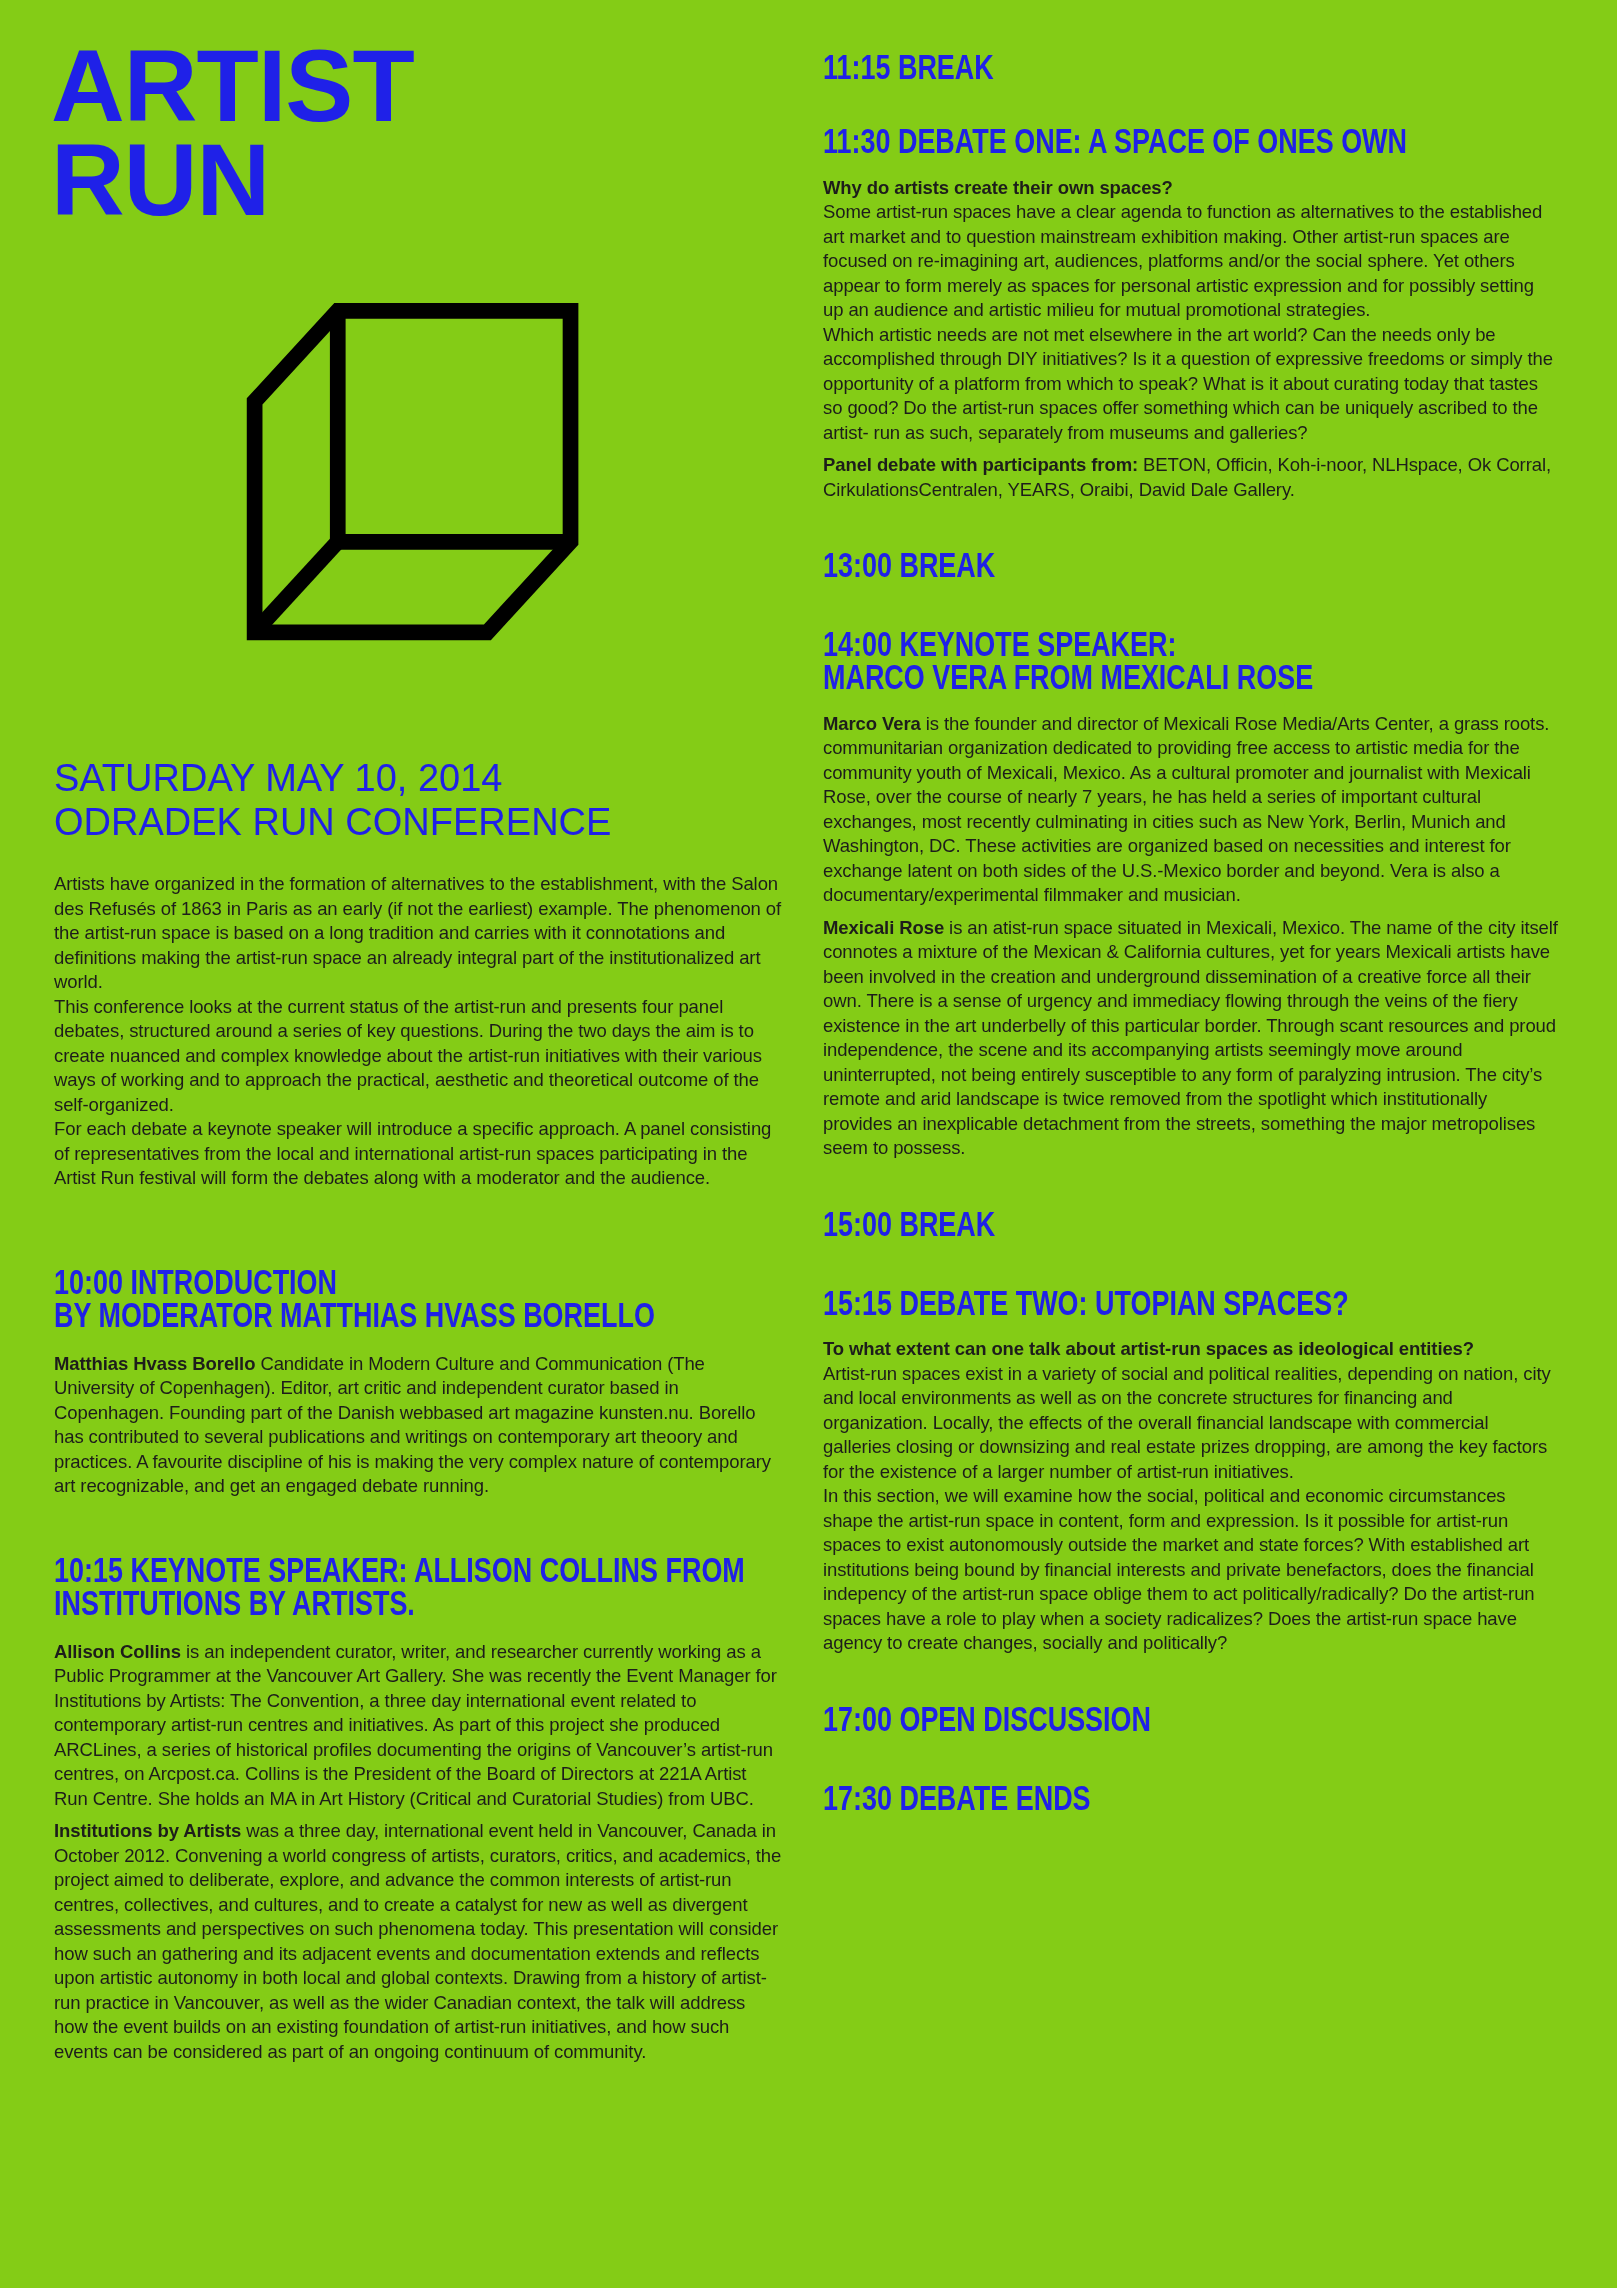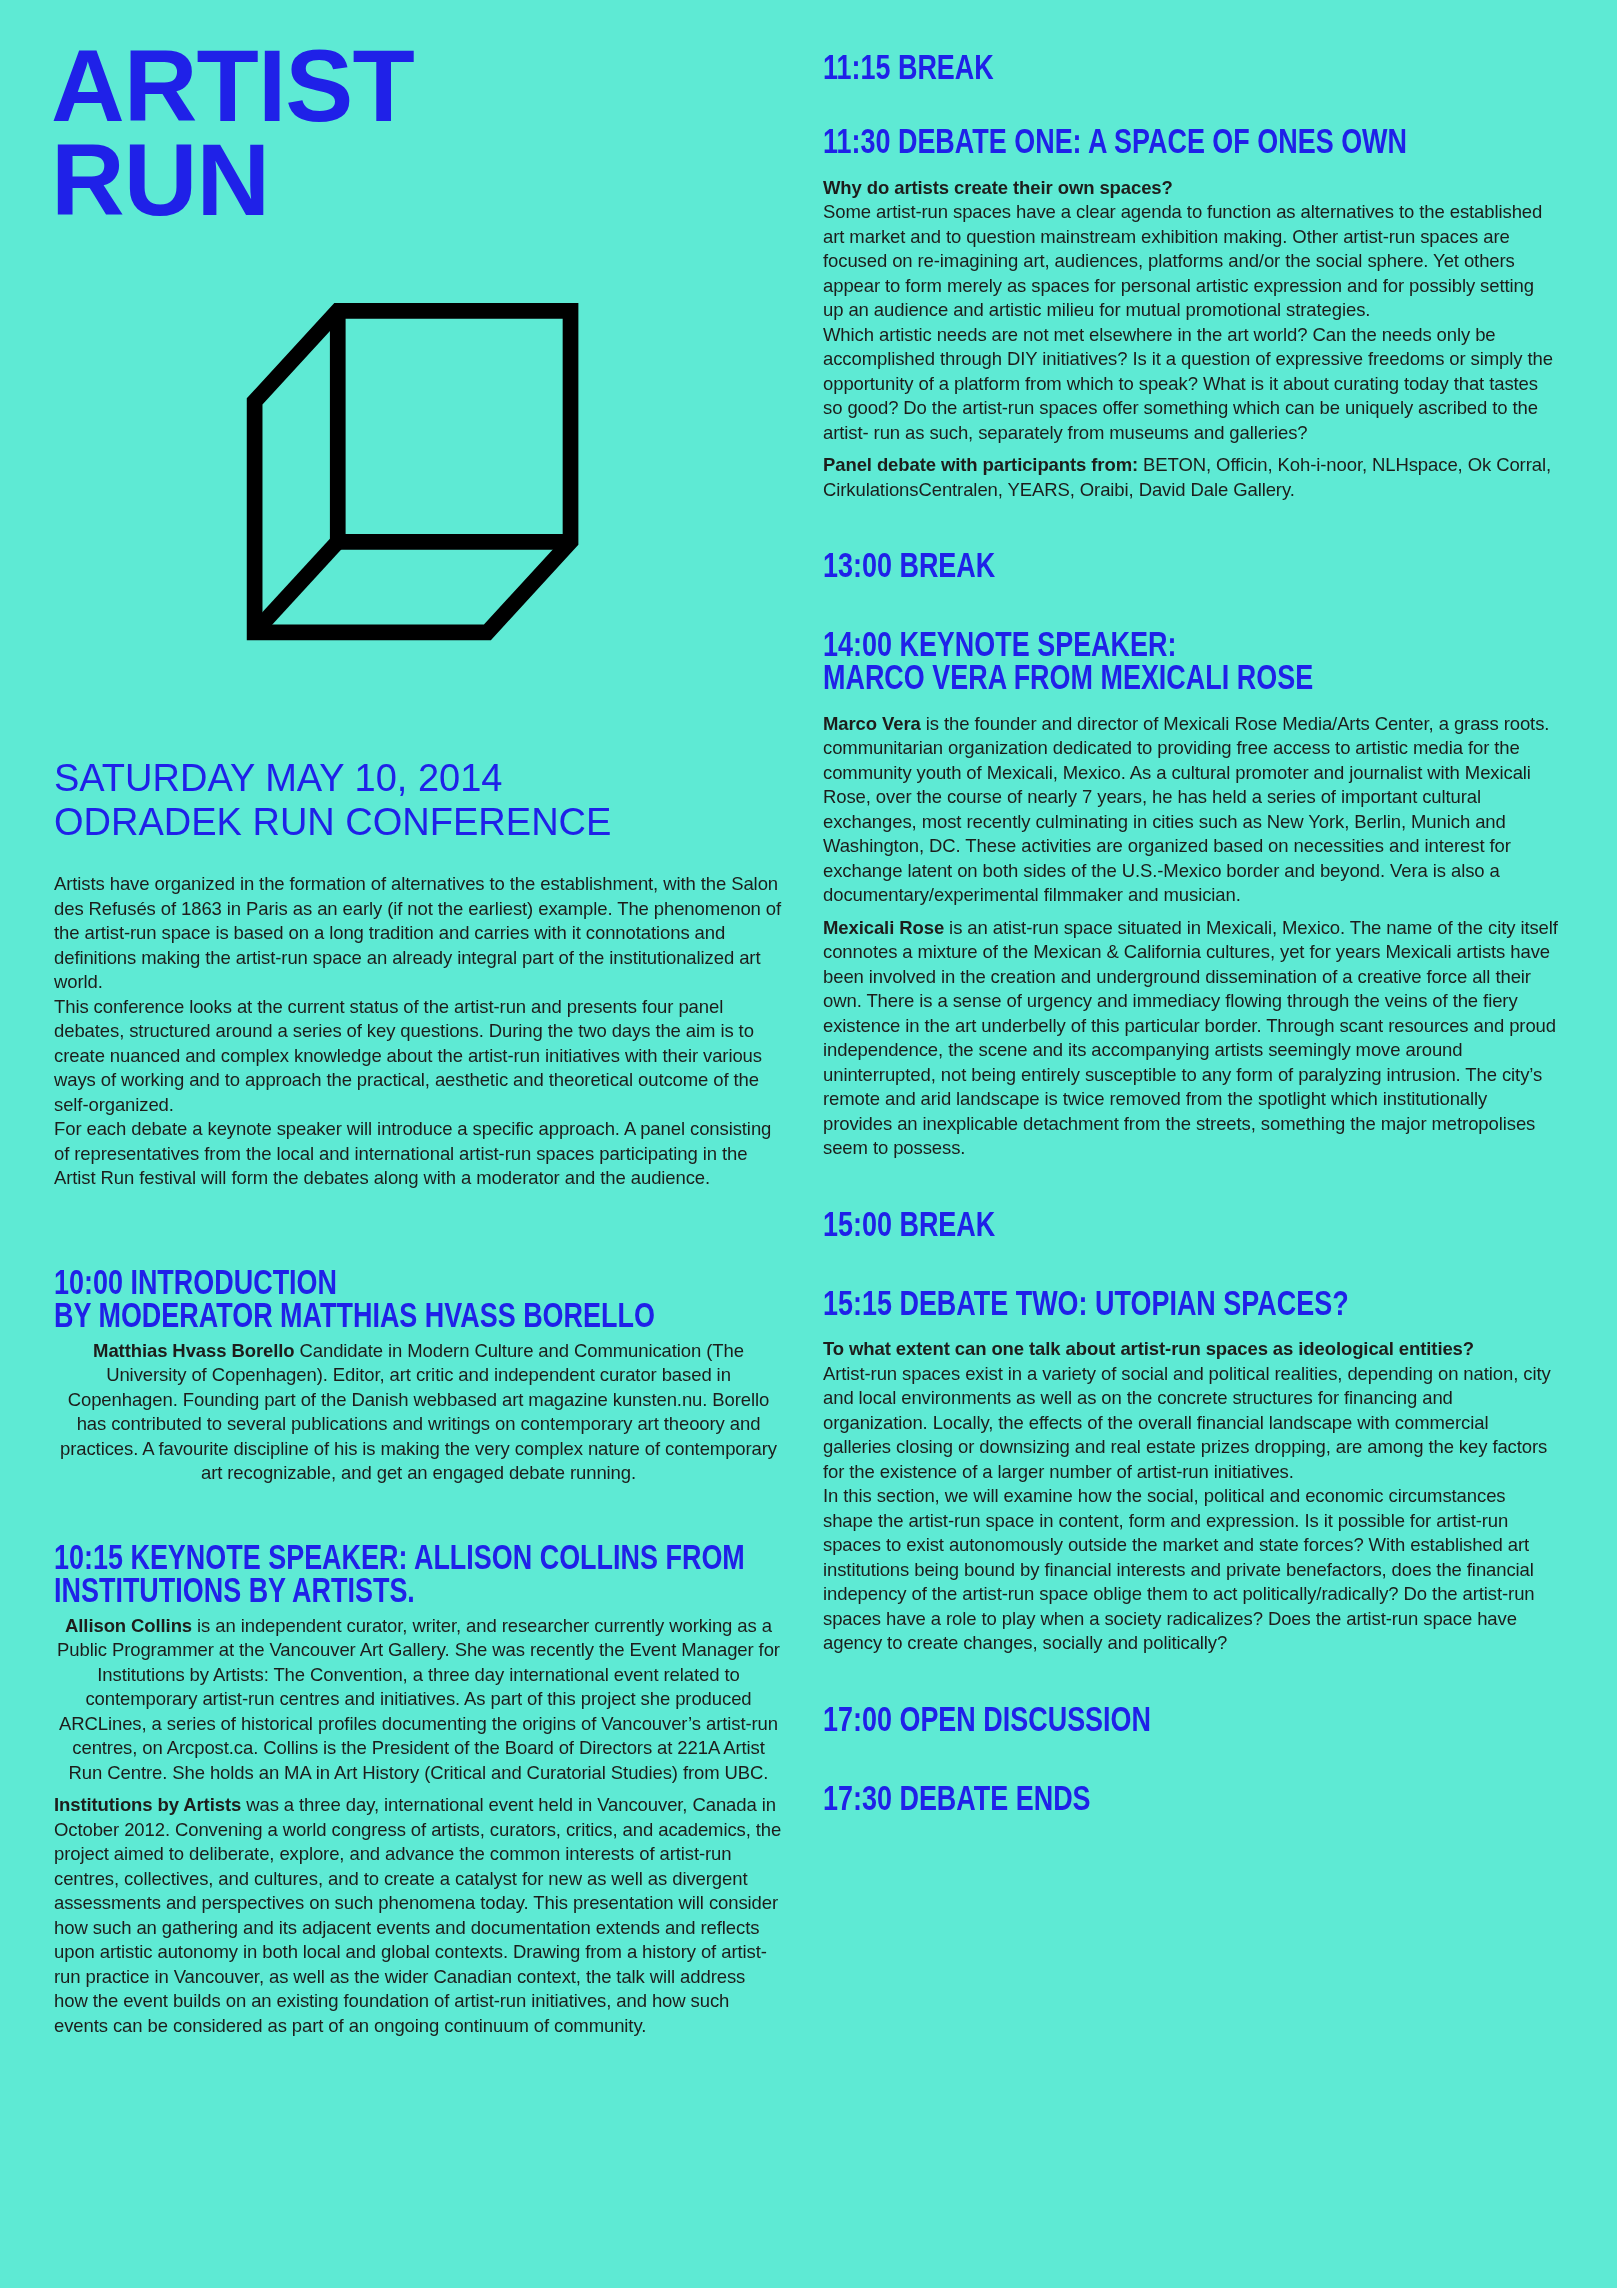--- a/index.html
+++ b/index.html
@@ -4,21 +4,21 @@
 <style>
   :root{
     --accent:#1f21e8;
     --ink:#1d1d1b;
   }
   html,body{margin:0;padding:0;background:#ffffff;}
   .page{
     position:relative;
     width:1618px;
     height:2289px;
-    background:#5eead4;
+    background:#84cc16;
     font-family:"Liberation Sans", sans-serif;
     color:var(--ink);
     overflow:hidden;
   }
   .big-title{
     position:absolute;
     left:51px;
     top:39px;
     margin:0;
     color:var(--accent);
@@ -54,21 +54,21 @@
   .sec.first{margin-top:0;}
   .sec.mt80{margin-top:74px;}
   .sec.mt58{margin-top:54px;}
   p{
     margin:0;
     font-size:18.5px;
     line-height:24.5px;
     letter-spacing:-0.1px;
   }
   .mt30{margin-top:28px;}
-  .mt22{margin-top:8px;text-align:center;}
+  .mt22{margin-top:21px;}
   .mt20{margin-top:18.5px;}
   .gap{margin-top:8px;}
   b{font-weight:bold;}
 </style>
 </head>
 <body>
 
 <div class="page">
 
   <h1 class="big-title">

